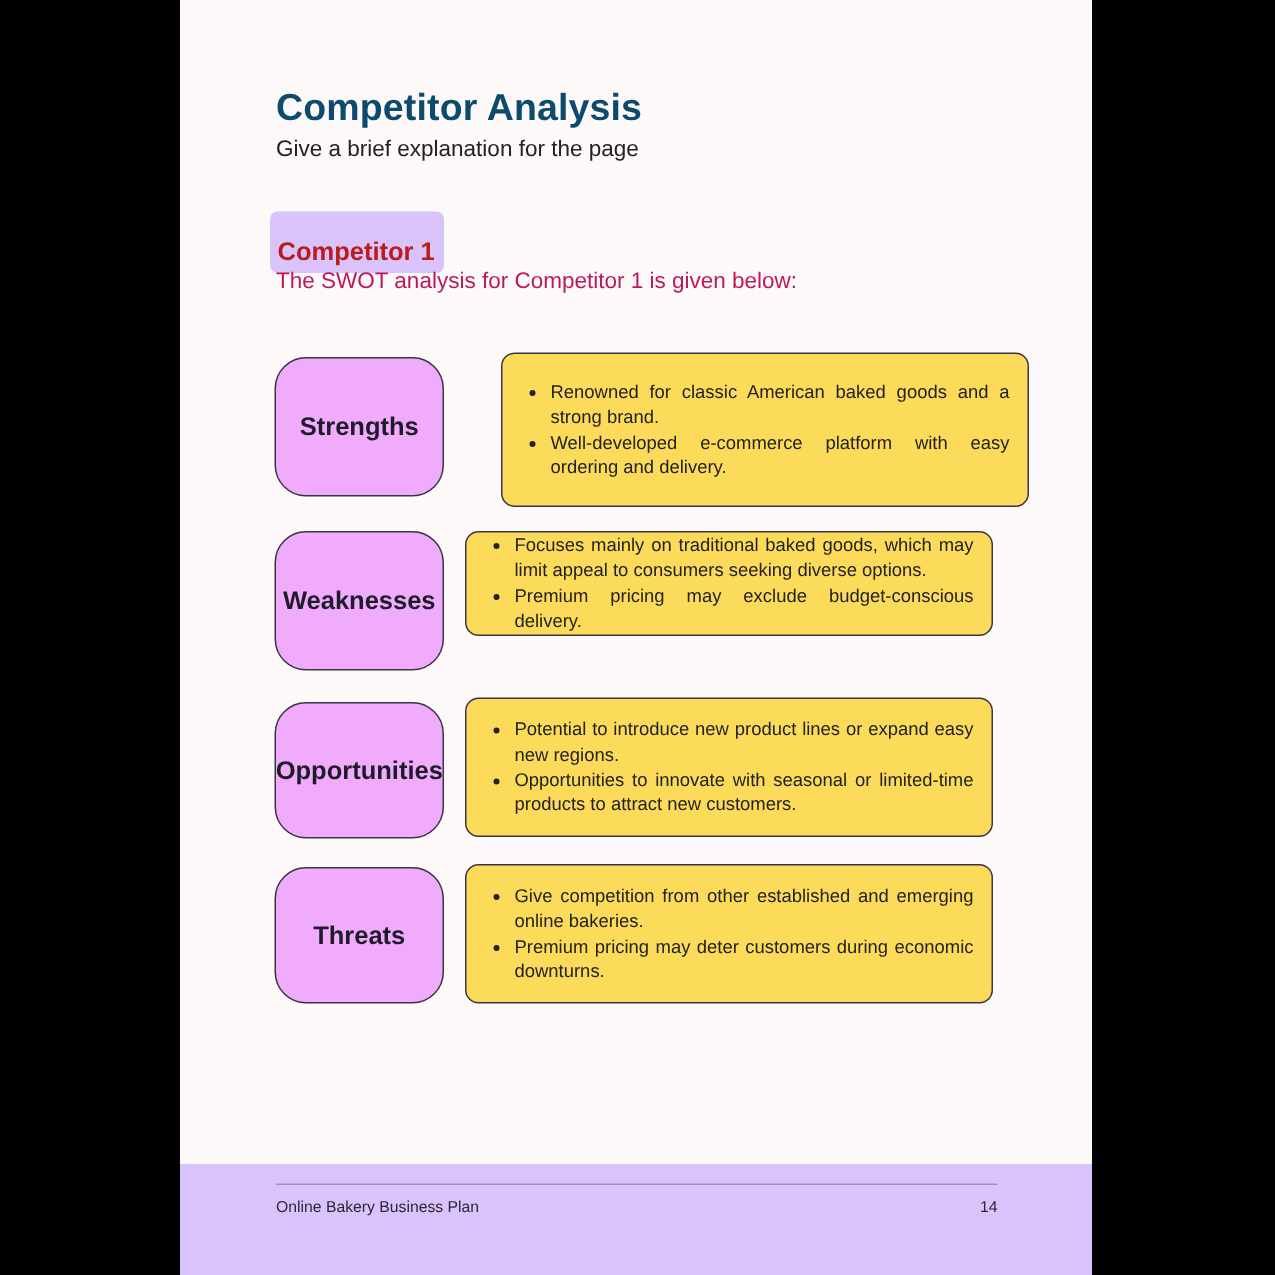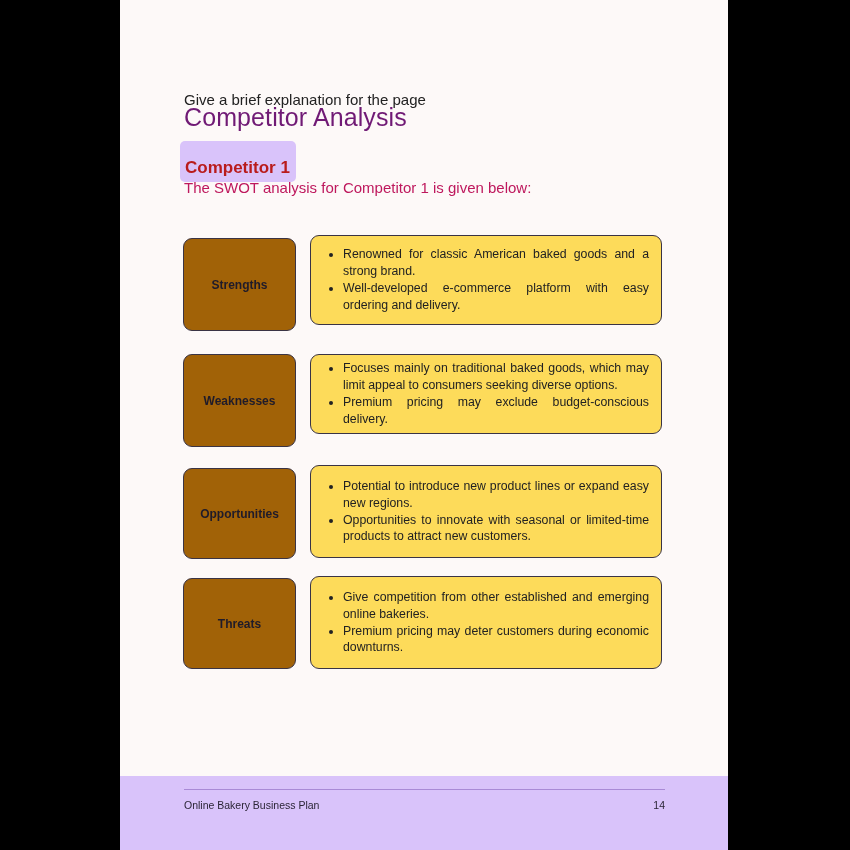--- a/index.html
+++ b/index.html
@@ -7,41 +7,41 @@
       width: 850px; height: 850px; background: #000000;
       position: relative; overflow: hidden;
       font-family: "Liberation Sans", sans-serif;
     }
     .page {
       position: absolute; left: 120px; top: 0; width: 608px; height: 850px;
       background: #fdf9f8;
     }
     .title {
       position: absolute; left: 64px; top: 58px;
-      font-size: 25px; font-weight: normal; color: #701a75; letter-spacing: 0.1px; margin-top: 45px;
+      font-size: 25px; font-weight: bold; color: #0c4a6e; letter-spacing: 0.1px;
     }
     .subtitle {
       position: absolute; left: 64px; top: 91px;
       font-size: 15px; color: #222222;
     }
     .section-badge {
       position: absolute; left: 60px; top: 141px;
       background: #d9c3fa; border-radius: 5px; padding: 17px 6px 4px 5px;
       font-size: 17px; font-weight: bold; color: #b91c1c;
     }
     .intro {
       position: absolute; left: 64px; top: 179px;
       font-size: 15px; color: #be185d;
     }
     .swot-row { position: absolute; left: 63px; width: 482px; }
     .swot-label {
       position: absolute; left: 0; width: 111px;
-      background: #a16207; border: 1.3px solid #3a3445; border-radius: 9px;
+      background: #f0abfc; border: 1.3px solid #3a3445; border-radius: 21px;
       display: flex; align-items: center; justify-content: center;
-      font-size: 12px; font-weight: bold; color: #1f1b2a;
+      font-size: 17px; font-weight: bold; color: #1f1b2a;
     }
     .swot-box {
       position: absolute; left: 127px; width: 352px;
       background: #fddb5a; border: 1.3px solid #3a3445; border-radius: 9px;
       display: flex; align-items: center; box-sizing: border-box;
       padding: 0 12px 0 18px;
     }
     .swot-box ul { margin: 0; padding: 0 0 0 14px; list-style: disc; }
     .swot-box li {
       font-size: 12.3px; line-height: 16.8px; color: #222222;
@@ -66,31 +66,31 @@
 <body>
 
 <div class="page">
   <div class="title">Competitor Analysis</div>
   <div class="subtitle">Give a brief explanation for the page</div>
   <div class="section-badge">Competitor 1</div>
   <div class="intro">The SWOT analysis for Competitor 1 is given below:</div>
 
   <div class="swot-row" style="top:235px;height:97px;">
     <div class="swot-label" style="top:3px;height:91px;">Strengths</div>
-    <div class="swot-box" style="top:0;height:90px;">
+    <div class="swot-box" style="top:0;height:103px;margin-left:24px;">
       <ul>
         <li>Renowned for classic American baked goods and a strong brand.</li>
         <li>Well-developed e-commerce platform with easy ordering and delivery.</li>
       </ul>
     </div>
   </div>
 
   <div class="swot-row" style="top:354px;height:93px;">
     <div class="swot-label" style="top:0;height:91px;">Weaknesses</div>
-    <div class="swot-box" style="top:0;height:80px;">
+    <div class="swot-box" style="top:0;height:70px;">
       <ul>
         <li>Focuses mainly on traditional baked goods, which may limit appeal to consumers seeking diverse options.</li>
         <li>Premium pricing may exclude budget-conscious delivery.</li>
       </ul>
     </div>
   </div>
 
   <div class="swot-row" style="top:465px;height:93px;">
     <div class="swot-label" style="top:3px;height:89px;">Opportunities</div>
     <div class="swot-box" style="top:0;height:93px;">

